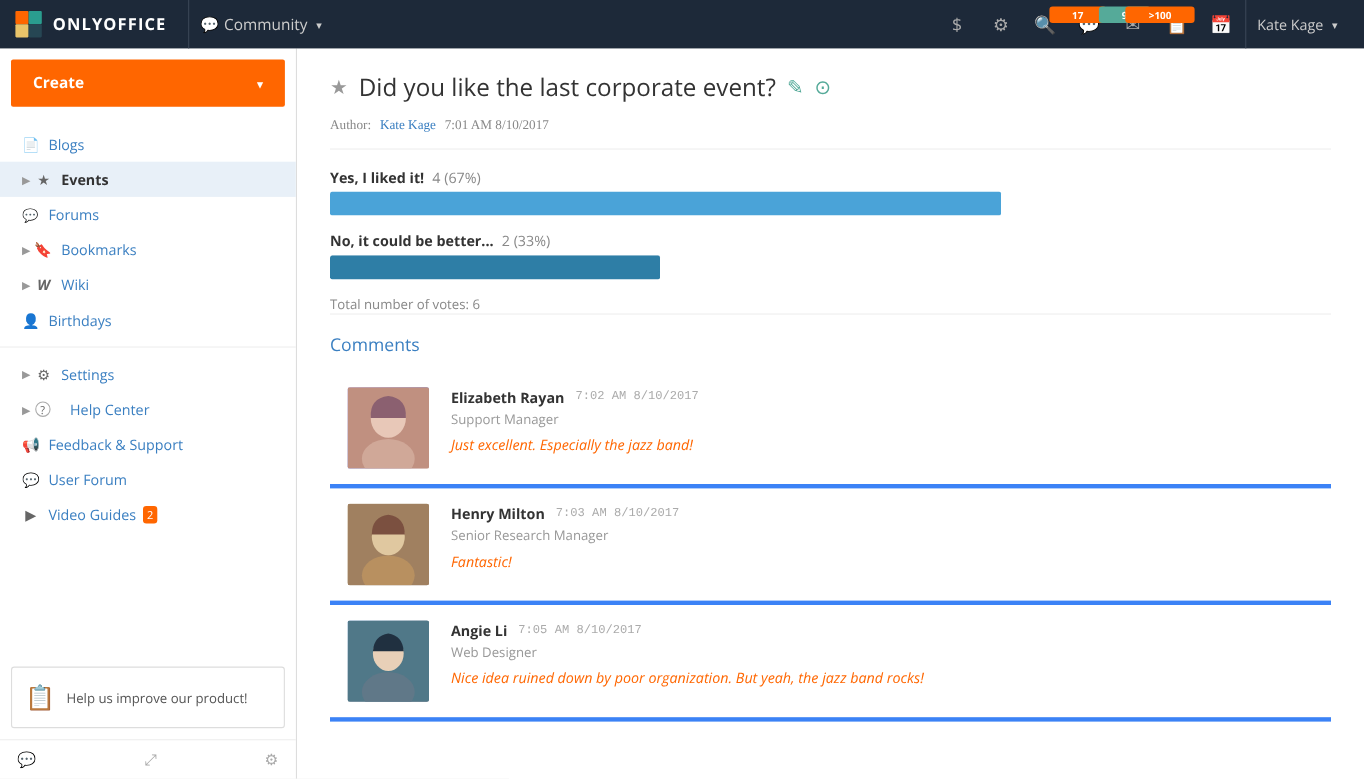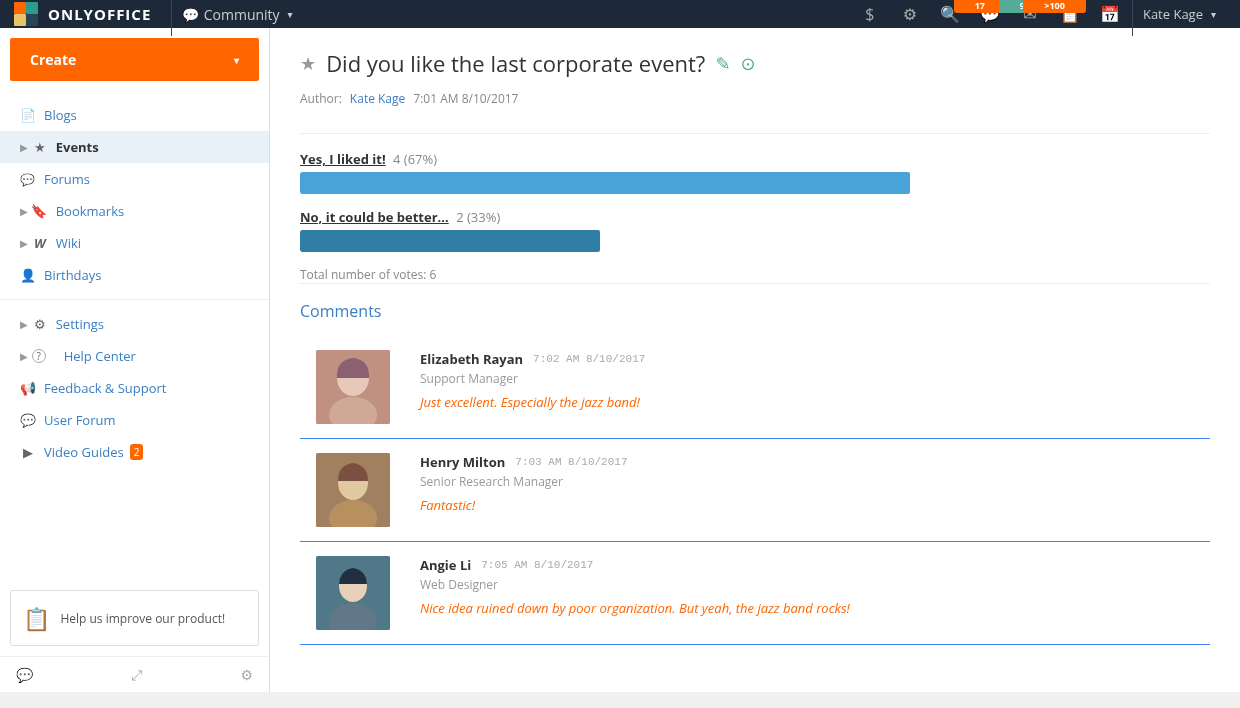--- a/index.html
+++ b/index.html
@@ -1,21 +1,21 @@
 <!DOCTYPE html>
 <html><head>
   <meta charset="utf-8">
   <style>
     * { box-sizing: border-box; margin: 0; padding: 0; }
     body { font-family: 'Open Sans', Arial, sans-serif; font-size: 13px; color: #333; background: #f0f0f0; }
 
     
     .top-nav {
       background: #1d2939;
-      height: 28px;
+      height: 44px;
       display: flex;
       align-items: center;
       padding: 0 10px;
       color: #fff;
       position: relative;
     }
     .top-nav .logo {
       display: flex;
       align-items: center;
       margin-right: 20px;
@@ -214,33 +214,34 @@
     .poll-icon-feather { color: #5a9; font-size: 18px; }
     .poll-icon-clock { color: #5a9; font-size: 18px; }
 
     .poll-meta {
       display: flex;
       align-items: center;
       gap: 8px;
       font-size: 12px;
       color: #888;
       margin-bottom: 16px;
-      padding-bottom: 26px;
+      padding-bottom: 14px;
       border-bottom: 1px solid #eee;
+      font-family: Liberation Serif, serif;
     }
     .poll-meta .author-label { color: #888; }
     .poll-meta .author-name { color: #3a7fc1; }
 
     .poll-option { margin-bottom: 14px; }
     .poll-option-label {
       font-size: 13px;
       color: #333;
       margin-bottom: 4px;
     }
-    .poll-option-label .opt-name { font-weight: bold; text-decoration: underline; }
+    .poll-option-label .opt-name { font-weight: bold; }
     .poll-option-label .opt-count { color: #888; margin-left: 4px; }
     .poll-bar-bg {
       height: 22px;
       border-radius: 2px;
       overflow: hidden;
     }
     .poll-bar {
       height: 100%;
       border-radius: 2px;
     }
@@ -255,23 +256,23 @@
     }
 
     .comments-title {
       font-size: 16px;
       color: #3a7fc1;
       margin-bottom: 14px;
     }
 
     .comment-item {
       display: flex;
-      gap: 30px;
+      gap: 20px;
       padding: 14px 16px;
-      border-bottom: 1px solid #3b82f6;
+      border-bottom: 4px solid #3b82f6;
     }
     .comment-avatar {
       width: 74px;
       height: 74px;
       border-radius: 2px;
       overflow: hidden;
       flex-shrink: 0;
       background: #ccc;
     }
     .avatar-placeholder {

